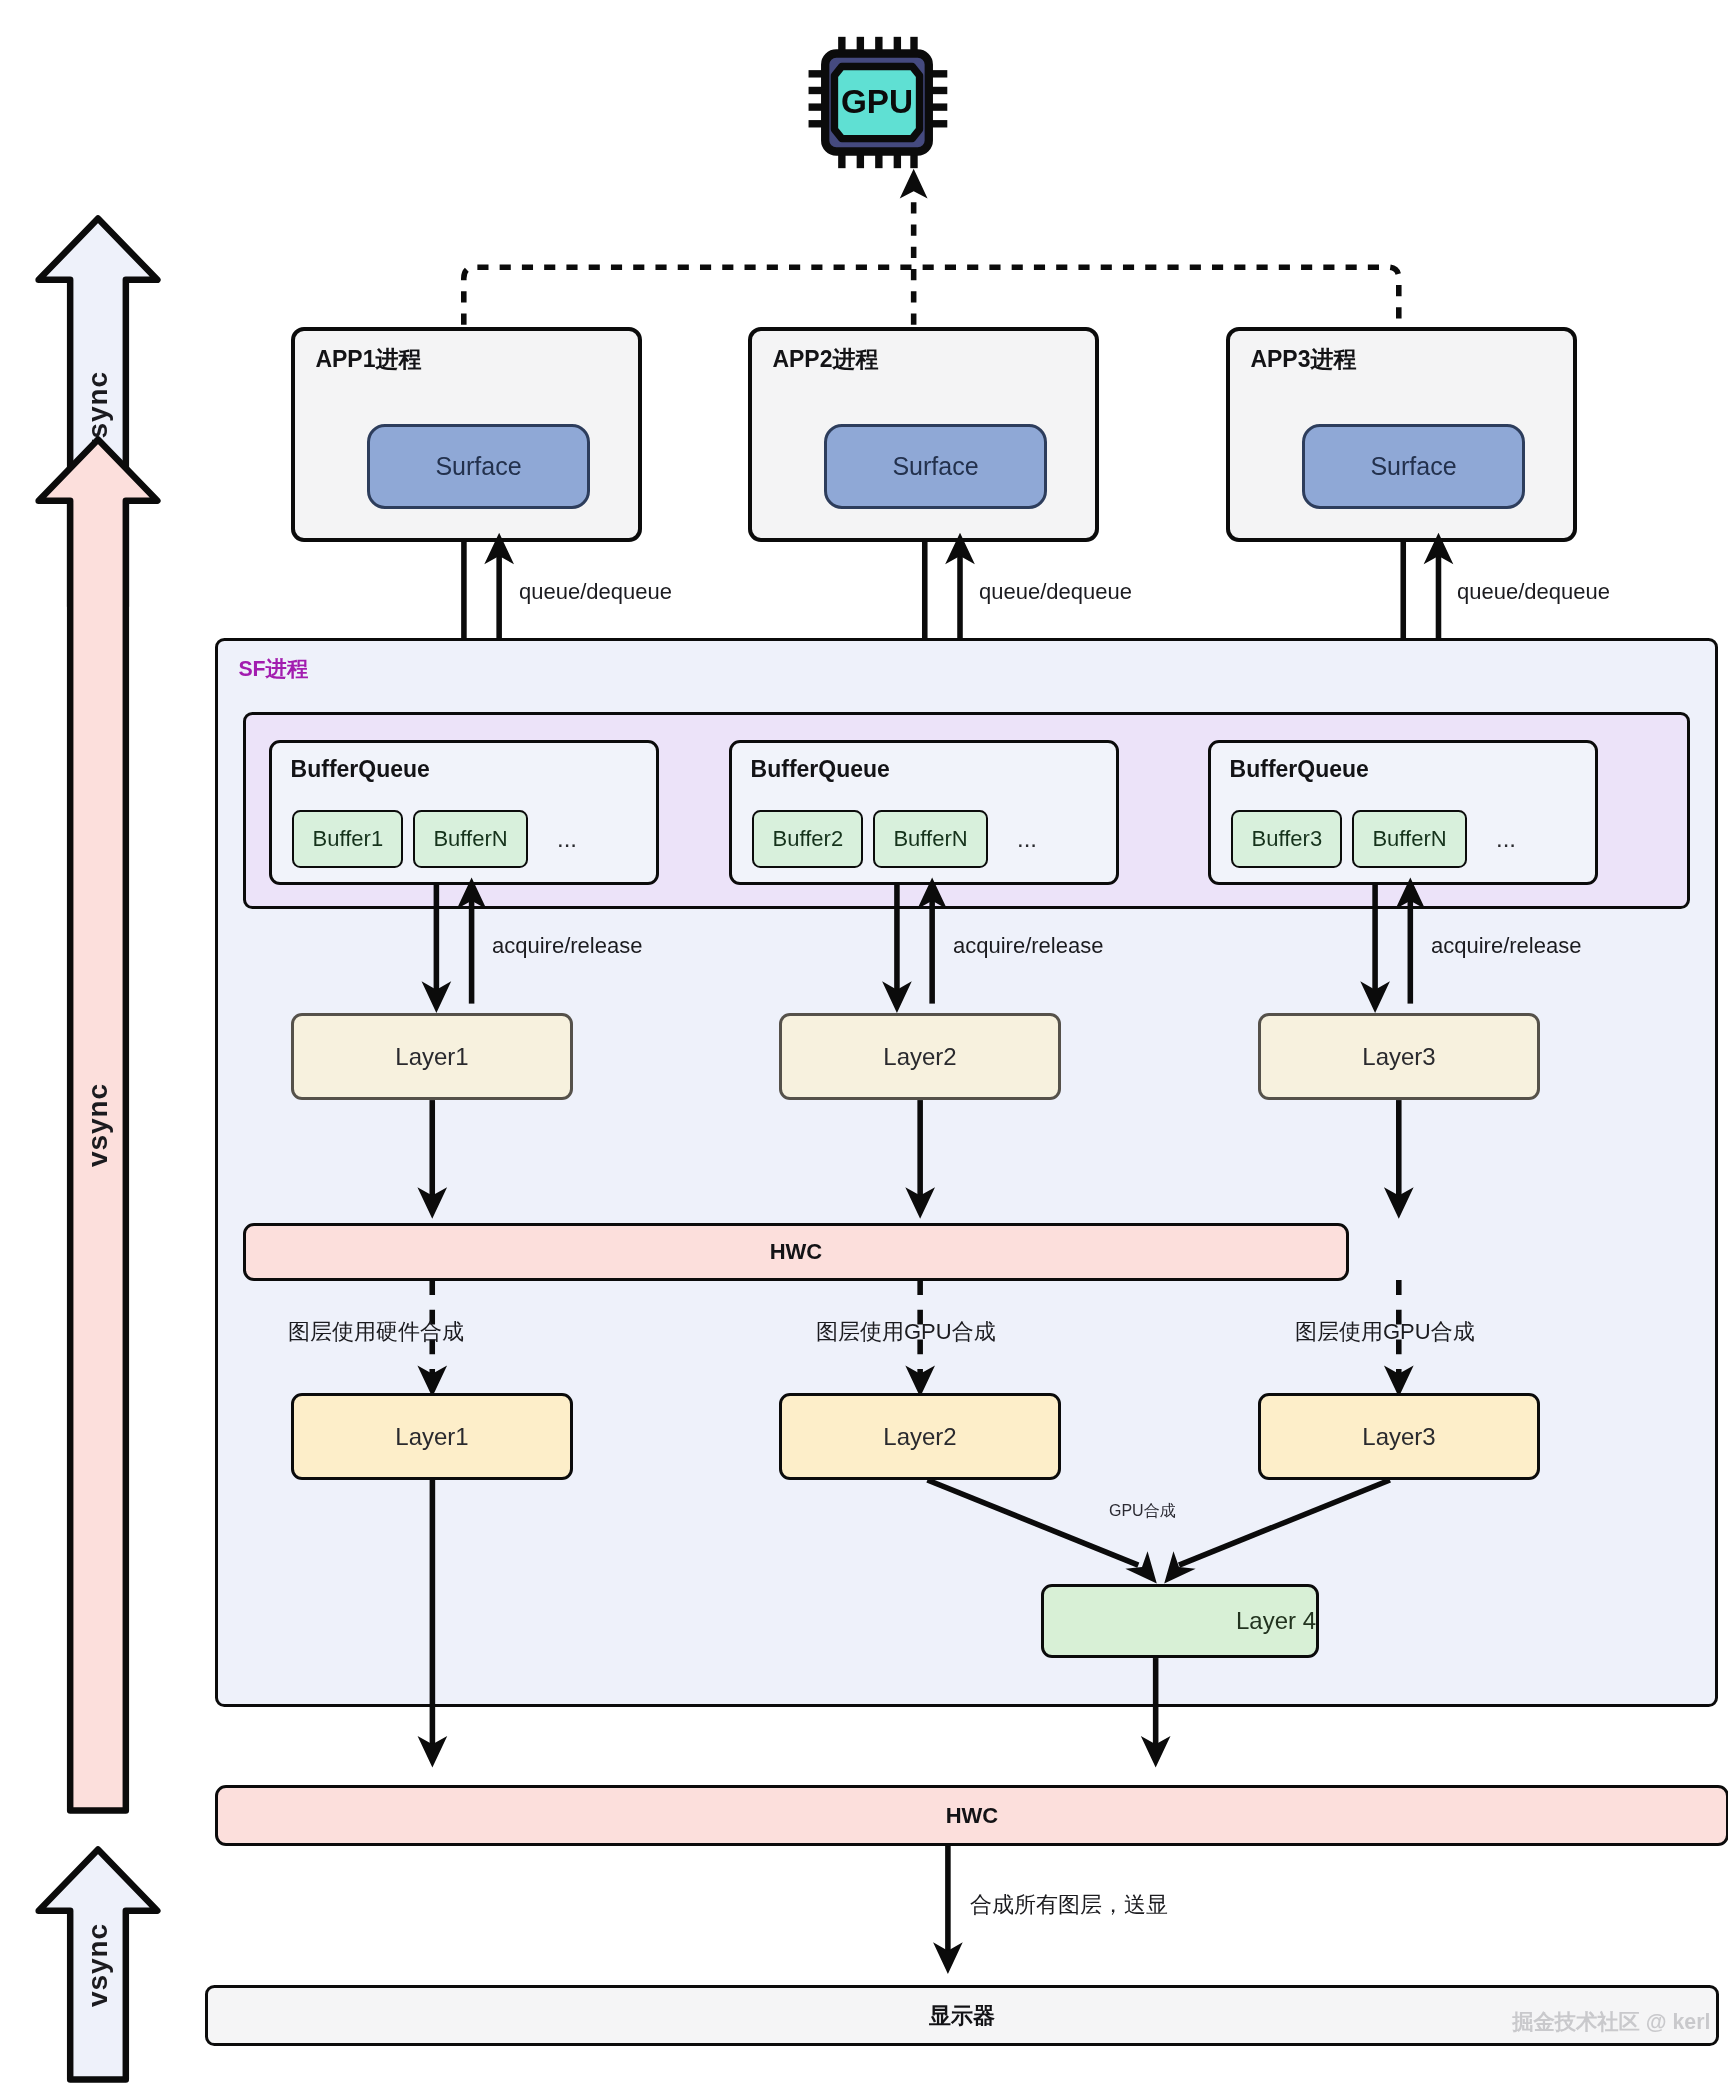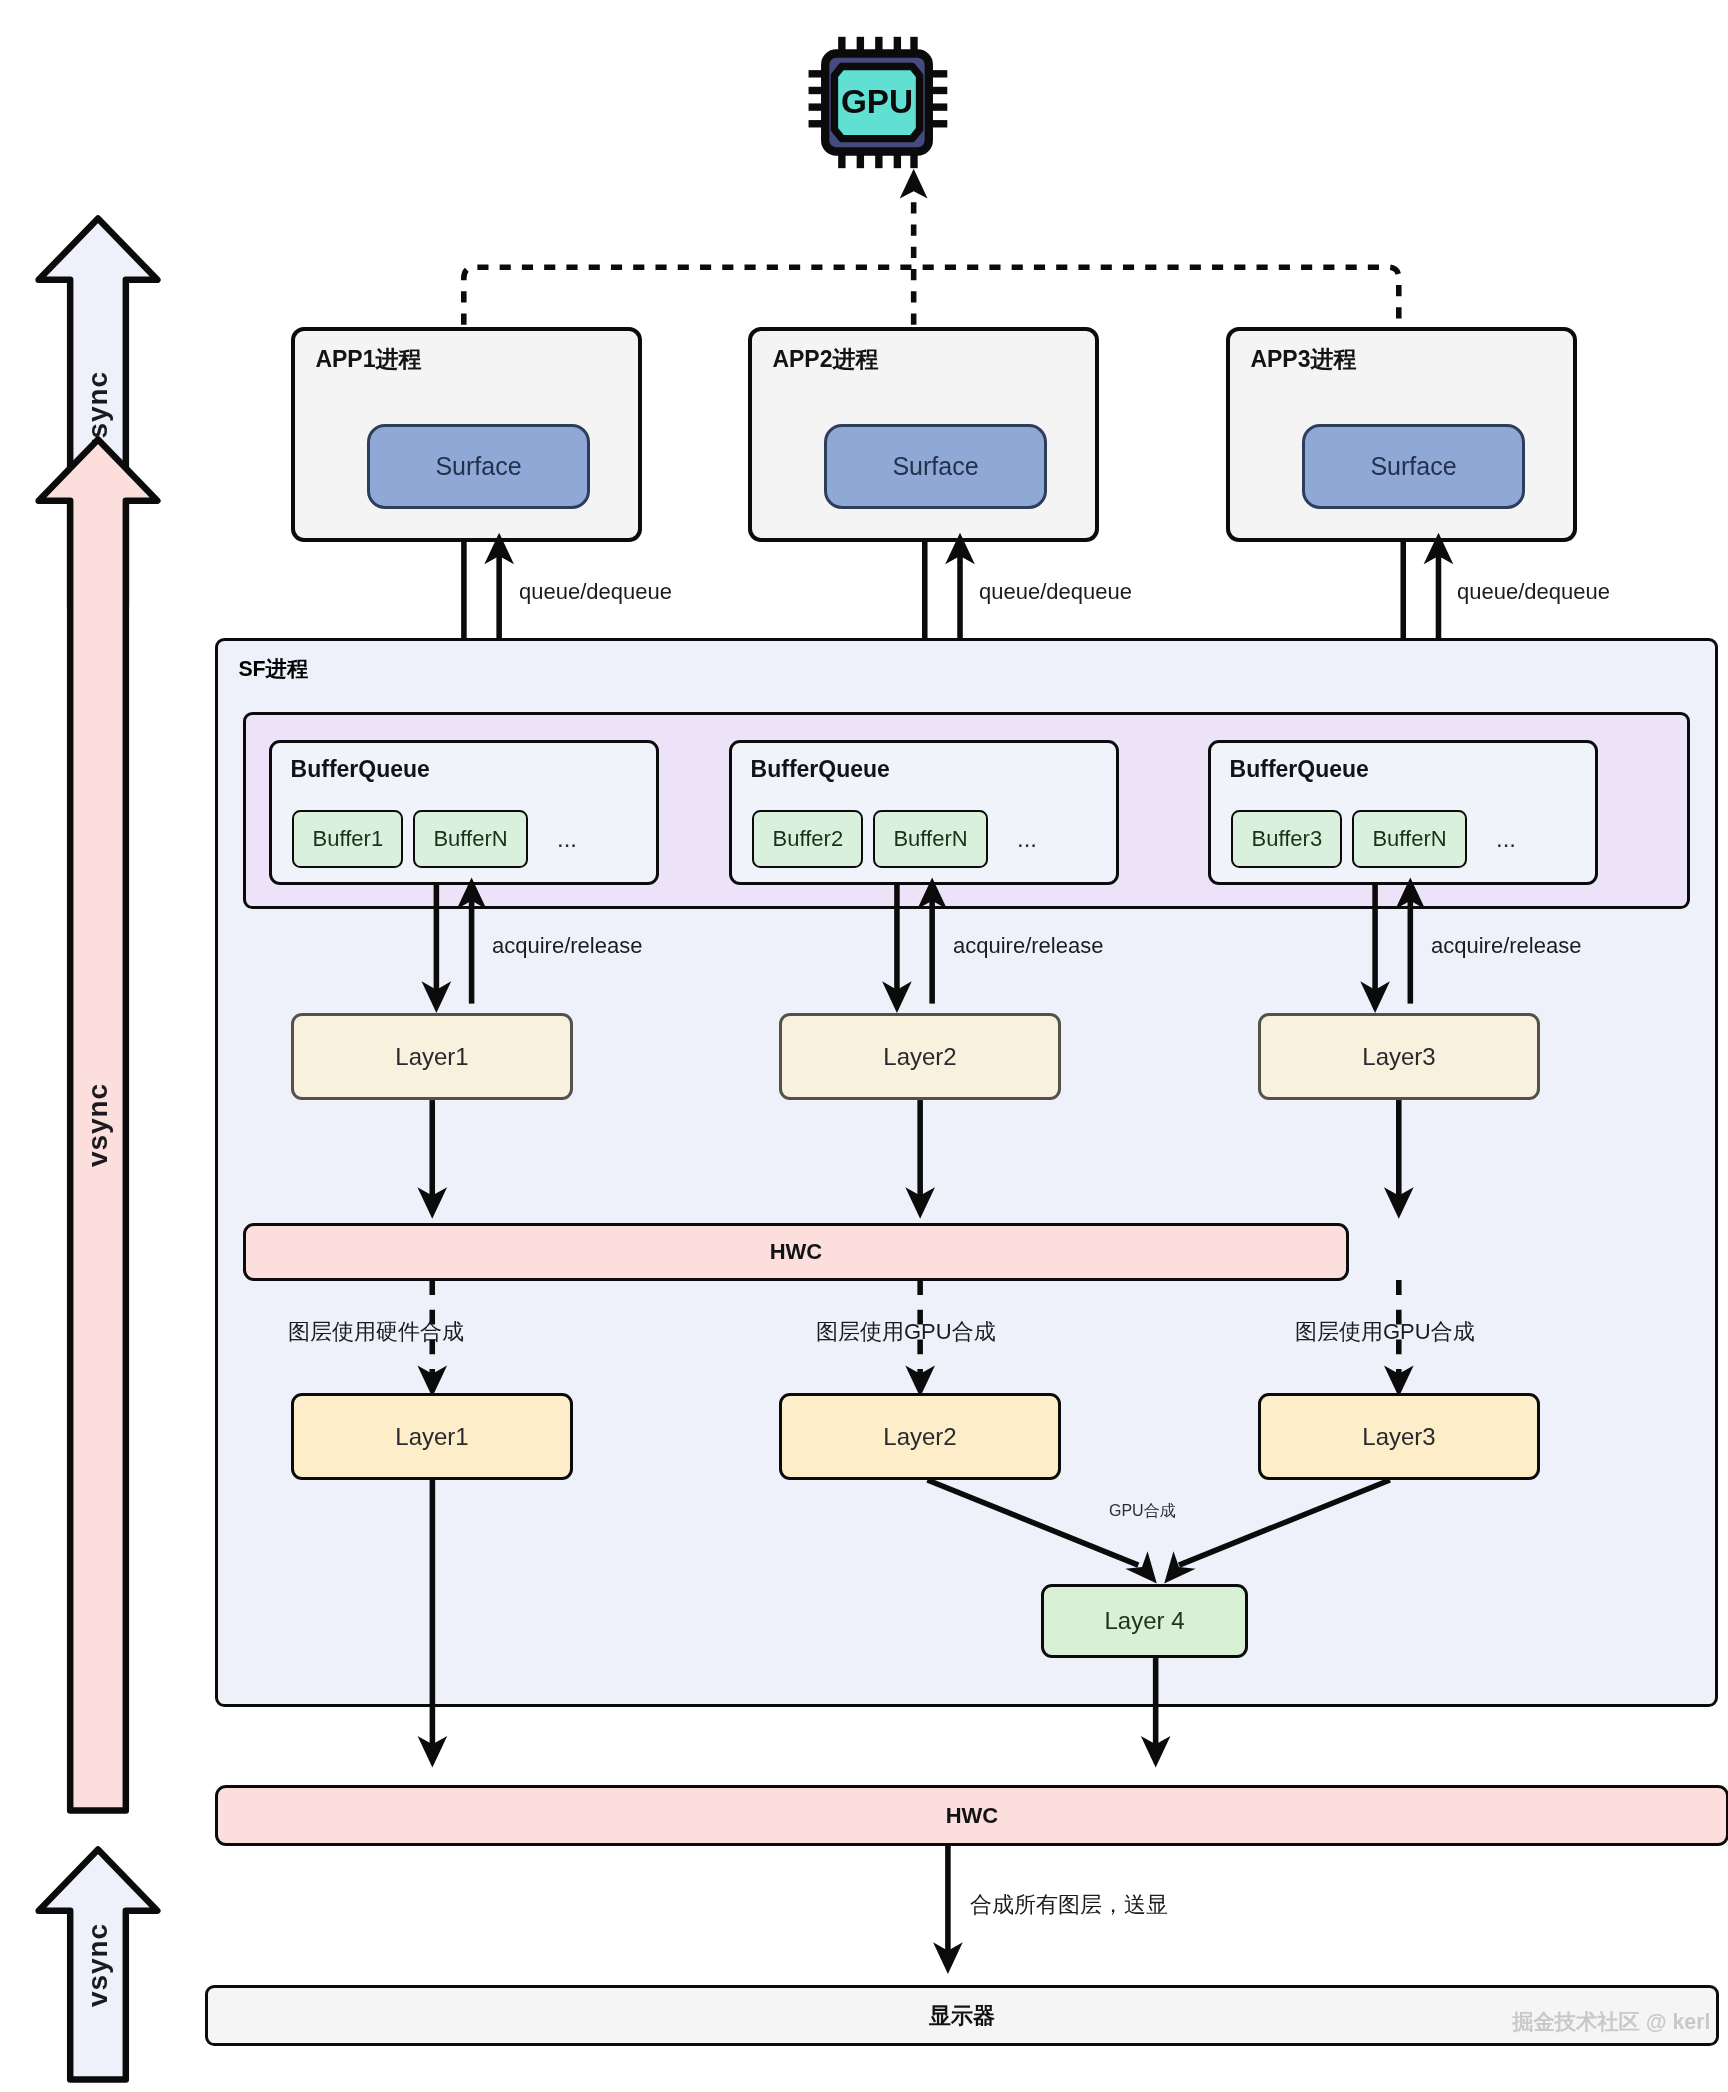--- a/index.html
+++ b/index.html
@@ -4,21 +4,21 @@
 <style>
   html,body{margin:0;padding:0;background:#ffffff;}
   body{width:1729px;height:2093px;font-family:"Liberation Sans","DejaVu Sans",sans-serif;color:#1b1b1f;overflow:hidden;}
   #canvas{position:relative;width:1729px;height:2093px;}
   .abs{position:absolute;box-sizing:border-box;}
   .app-box{background:#f4f4f5;border:4.6px solid #0b0b0b;border-radius:13px;}
   .app-title{position:absolute;left:20.4px;top:13px;font-size:23px;font-weight:bold;color:#131316;}
   .surface{background:#8fa8d6;border:3.7px solid #2d3d5c;border-radius:18px;color:#23314d;font-size:25px;}
 
   .sf-box{background:#eef1fa;border:3.7px solid #0b0b0b;border-radius:9.3px;}
-  .sf-title{position:absolute;left:20.4px;top:13px;font-size:21.3px;font-weight:bold;color:#000000;}
+  .sf-title{position:absolute;left:20.4px;top:13px;font-size:21.3px;font-weight:bold;color:#a21caf;}
 
   .bq-band{background:#ece3f9;border:3.7px solid #0b0b0b;border-radius:9.3px;}
   .bq-box{background:#f1f3fa;border:3.7px solid #0b0b0b;border-radius:11px;text-align:right;}
   .bq-title{position:absolute;left:18.6px;top:13px;font-size:23px;font-weight:bold;color:#131316;}
   .buf{background:#d8f0dc;border:2.8px solid #0b0b0b;border-radius:8.3px;font-size:22px;color:#16331c;
        display:flex;align-items:center;justify-content:center;}
   .dots{font-size:24px;color:#2a2a2e;display:flex;align-items:center;justify-content:center;}
 
   .layer-top{background:#f7f1de;border:3.7px solid #55514a;border-radius:11px;font-size:24px;color:#2a2a2e;}
   .layer-bot{background:#fdeec9;border:3.7px solid #0b0b0b;border-radius:11px;font-size:24px;color:#2a2a2e;}
@@ -272,21 +272,21 @@
       <line x1="1000" y1="0" x2="1228" y2="92"></line>
       <line x1="1500" y1="0" x2="1272" y2="92"></line>
     </g>
     <g fill="#0b0b0b">
       <path d="M 1248 112 L 1214 96 L 1232 94 L 1238 77 Z"></path>
       <path d="M 1256 112 L 1290 96 L 1272 94 L 1266 77 Z"></path>
     </g>
   </svg>
   <div class="lbl-bold" style="left:1109px;top:1501px;">GPU合成</div>
 
-  <div class="abs layer4" style="left:1041px;top:1584px;width:207px;height:74px;display:flex;align-items:center;justify-content:center;">
+  <div class="abs layer4" style="left:1041px;top:1584px;width:278px;height:74px;display:flex;align-items:center;justify-content:flex-end;">
     <span>Layer 4</span>
   </div>
 
   <svg class="abs" style="left:0;top:1480px;width:1729px;height:306px;" viewBox="0 0 1864 330" width="1729" height="306">
     <g stroke="#0b0b0b" stroke-width="6" fill="none">
       <line x1="466" y1="0" x2="466" y2="290"></line>
       <line x1="1246" y1="192" x2="1246" y2="290"></line>
     </g>
     <g fill="#0b0b0b">
       <path d="M 466 310 L 450 276 L 466 285 L 482 276 Z"></path>

